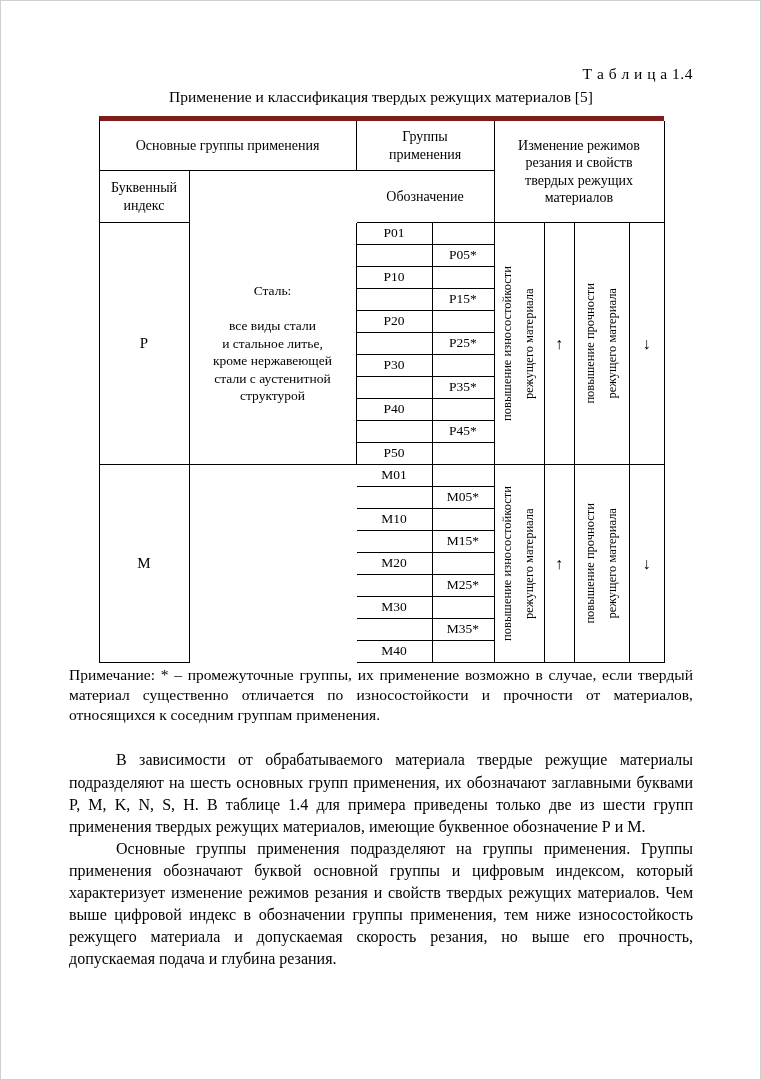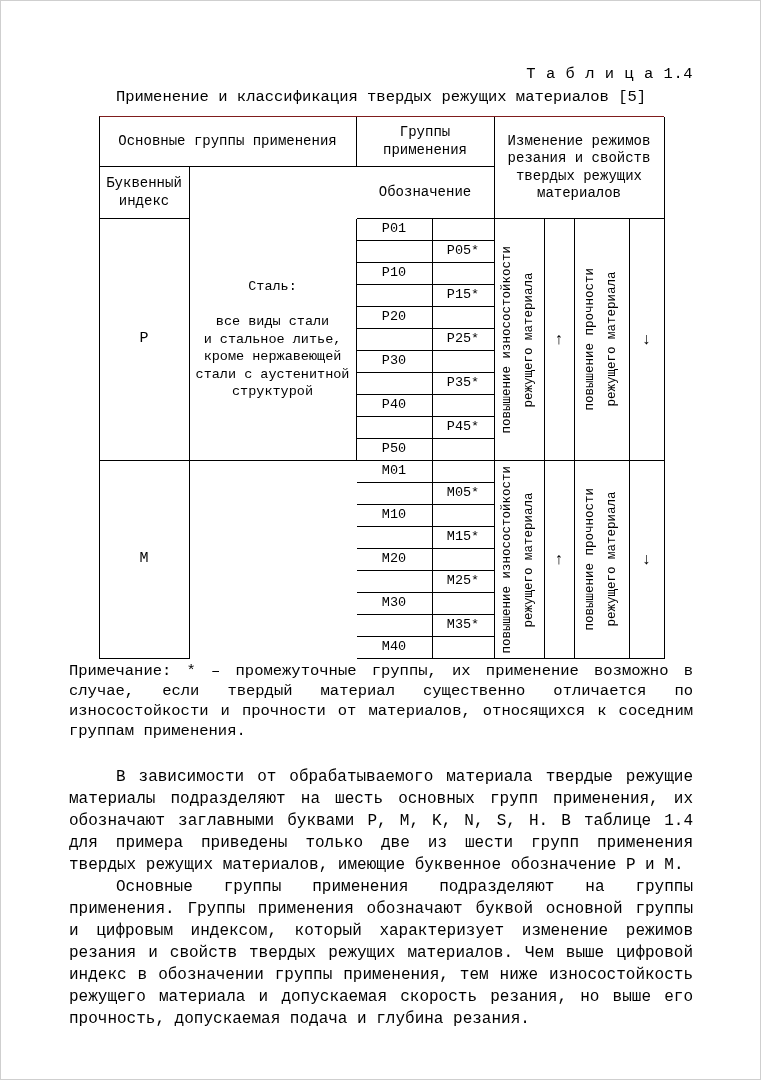--- a/index.html
+++ b/index.html
@@ -10,32 +10,31 @@
     color:#000;
     position:relative;
     overflow:hidden;
   }
   .page {
     width:761px; height:1080px;
     border:1px solid #cfcfcf;
     padding:64px 67px 0 68px;
     position:relative;
     background:#fff;
-    font-family:Liberation Mono, monospace;
   }
   .caption { text-align:right; font-size:15.5px; letter-spacing:0.5px; }
   .doc-title { text-align:center; font-size:15.5px; margin-top:5px; }
 
   .grid-table {
     width:565px;
     margin:10px auto 0 auto;
     display:grid;
     grid-template-columns:90px 167px 76px 62px 50px 30px 55px 35px;
     grid-template-rows:50px 52px repeat(11, 22px) repeat(9, 22px);
-    border-top:1px solid #7f1d1d;
+    border-top:5px solid #7f1d1d;
     border-left:1px solid #000;
     font-size:13.5px;
   }
   .cell {
     border-right:1px solid #000;
     border-bottom:1px solid #000;
     display:flex; align-items:center; justify-content:center;
     text-align:center;
     white-space:pre-line;
     line-height:1.25;

